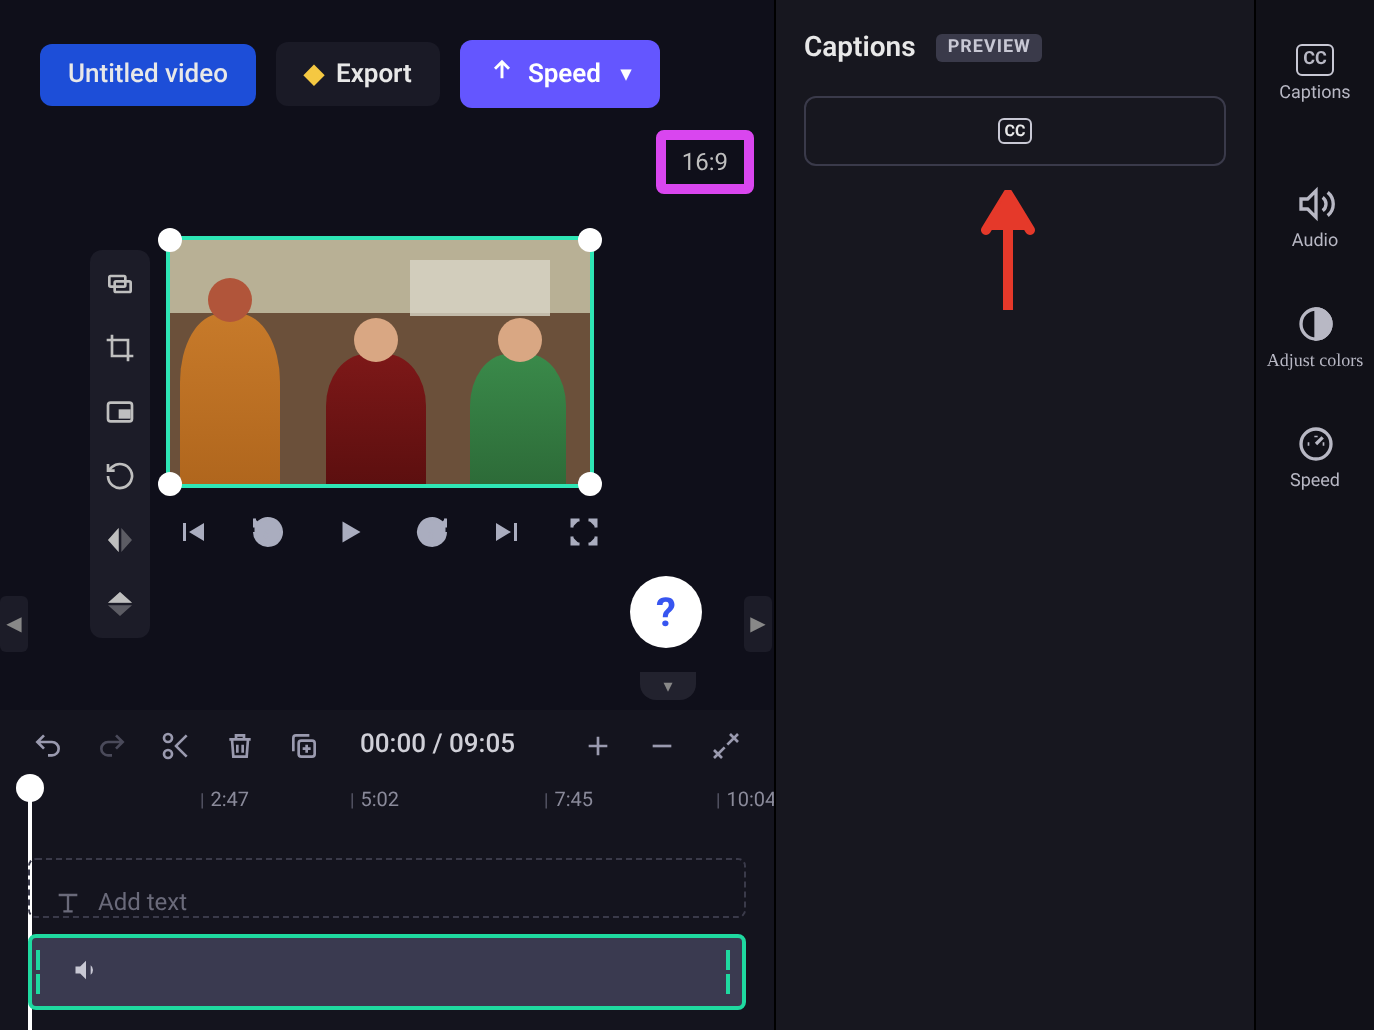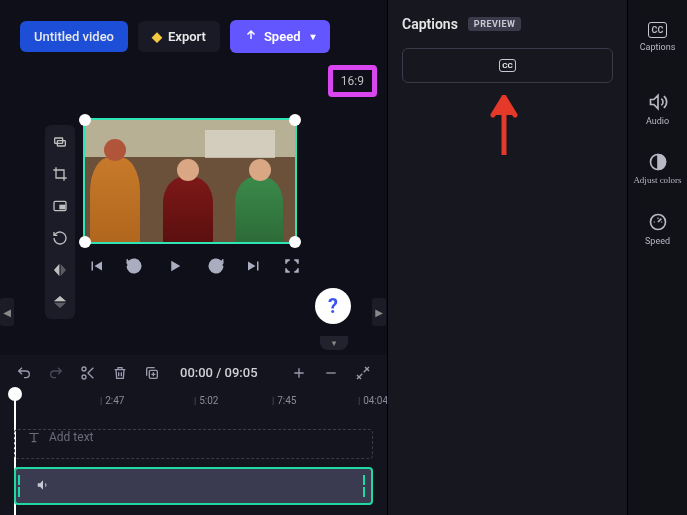--- a/index.html
+++ b/index.html
@@ -52,21 +52,21 @@
   .tl-ic { color:#9a9aaf; cursor:pointer; display:flex;}
   .tl-ic.disabled{ color:#4a4a5a; cursor:default;}
   .tl-ic svg{ width:16px; height:16px;}
   .tl-time { color:#d0d0d8; font-size:13px; font-weight:500; margin-left:4px;}
   .tl-right{ margin-left:auto; display:flex; gap:16px;}
   .ruler { position:relative; height:22px; margin-left:14px; color:#8a8a9a; font-size:10px;}
   .ruler .tick{ position:absolute; top:4px;}
   .ruler .tick::before{content:"|"; margin-right:3px; color:#5a5a6a; font-size:9px;}
   .playhead { position:absolute; left:14px; top:40px; bottom:0; width:2px; background:#fff;}
   .playhead::before{content:""; position:absolute; top:-8px; left:-6px; width:14px; height:14px; background:#fff; border-radius:50%;}
-  .track-text { margin:16px 14px 0; height:30px; border:1px dashed #3a3a4a; border-radius:4px; display:flex; align-items:flex-start; gap:8px; padding:0 12px; color:#6a6a7a; font-size:12px; position:relative;}
+  .track-text { margin:16px 14px 0; height:30px; border:1px dashed #3a3a4a; border-radius:4px; display:flex; align-items:flex-end; gap:8px; padding:0 12px; color:#6a6a7a; font-size:12px; position:relative;}
   .track-text svg{width:14px;height:14px;}
   .track-clip { margin:8px 14px 0; height:38px; border:2px solid #1fd9a0; border-radius:4px; background:#3a3a50; display:flex; align-items:center; padding:0 8px; position:relative; cursor:pointer;}
   .track-clip .grip{ position:absolute; top:6px; bottom:6px; width:6px; display:flex; flex-direction:column; justify-content:center; gap:2px;}
   .track-clip .grip.l{left:2px;} .track-clip .grip.r{right:2px;}
   .track-clip .grip span{width:2px;height:12px;background:#1fd9a0;}
   .track-clip .vol-ic{ color:#c8c8d4; margin-left:12px;}
 
   .right-panel { position:absolute; right:60px; top:0; width:240px; bottom:0; background:#17171f; border-left:1px solid #000;}
   .rp-header { display:flex; align-items:center; gap:10px; padding:16px 14px;}
   .rp-title { font-size:14px; font-weight:600; color:#e8e8e8;}
@@ -249,23 +249,23 @@
         </div>
       <div class="tl-ic">
           <svg viewBox="0 0 24 24" fill="none" stroke="currentColor" stroke-width="2">
             <path d="M15 3l6 6M9 21l-6-6M21 3l-8 8M3 21l8-8"></path>
           </svg>
         </div>
     </div>
   </div>
   <div class="ruler">
     <span class="tick" style="left:86px">2:47</span>
-    <span class="tick" style="left:180px">5:02</span>
+    <span class="tick" style="left:161px">5:02</span>
     <span class="tick" style="left:258px">7:45</span>
-    <span class="tick" style="left:344px">04:04</span>
+    <span class="tick" style="left:344px">10:04</span>
   </div>
   <div class="playhead"></div>
   <div class="track-text">
     <svg viewBox="0 0 24 24" fill="none" stroke="currentColor" stroke-width="2">
         <path d="M4 6h16M12 6v14M8 20h8"></path>
       </svg>
     <span>Add text</span>
   </div>
 
   <div class="track-clip">

